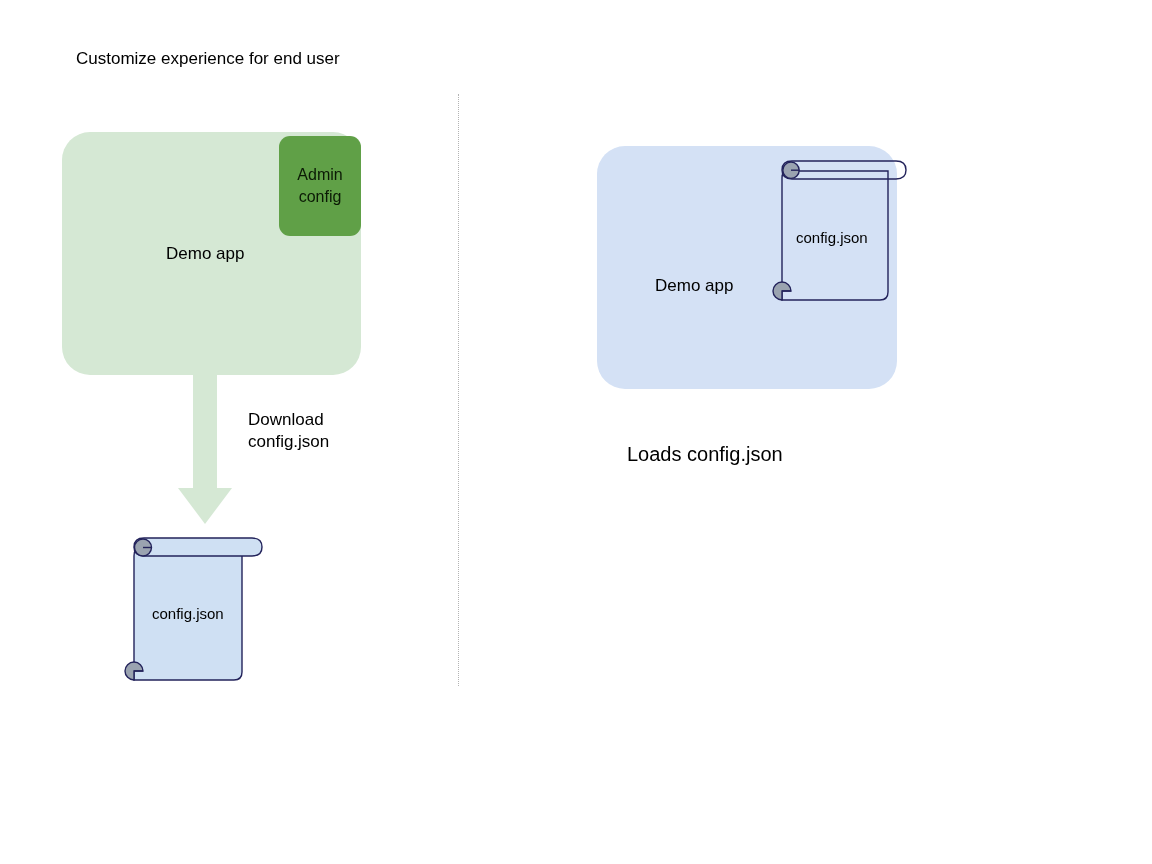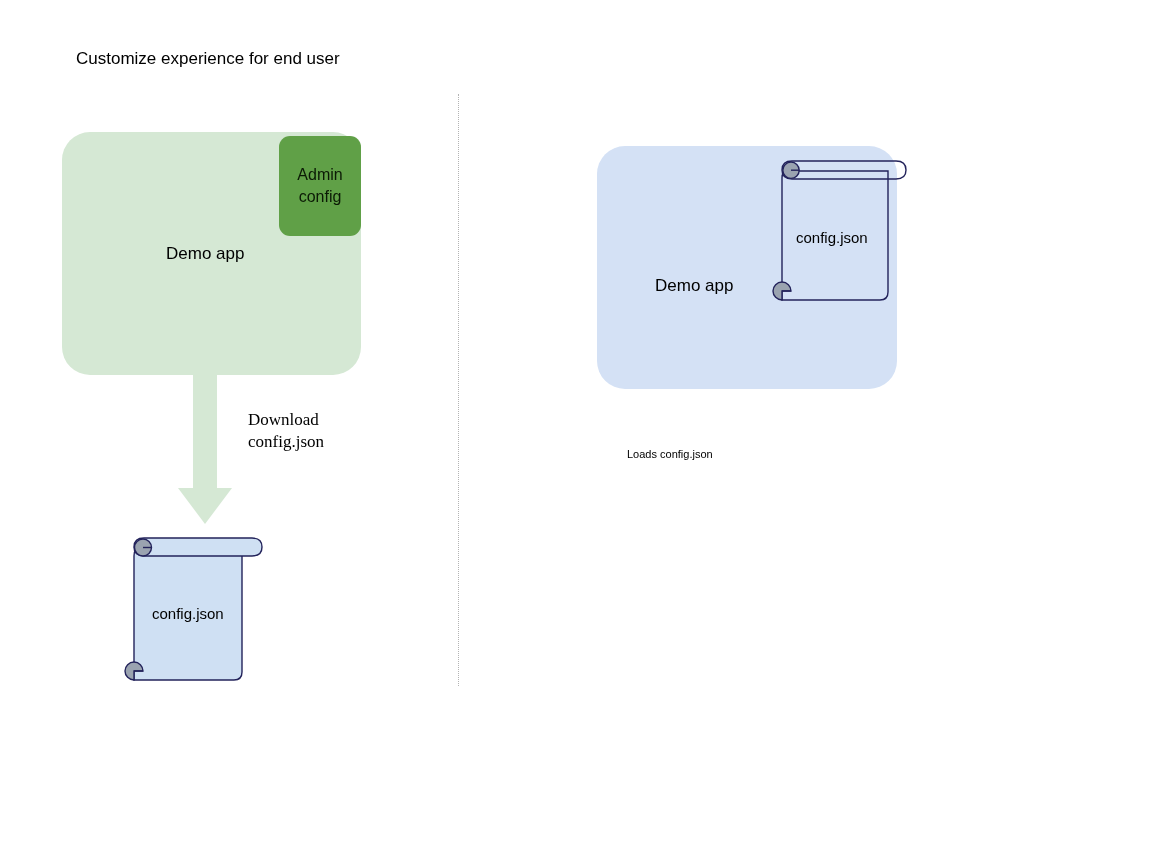--- a/index.html
+++ b/index.html
@@ -102,21 +102,21 @@
     height: 156px;
   }
 
   .arrow-label {
     position: absolute;
     font-size: 17px;
     line-height: 22px;
     white-space: nowrap;
     color: #000;
   }
-  #download-label { left: 248px; top: 409px; font-family: Liberation Serif, serif; }
+  #download-label { left: 248px; top: 409px; }
 
   
   .scroll-doc { position: absolute; }
   #scroll-left  { left: 118px; top: 528px; width: 148px; height: 162px; }
   #scroll-right { left: 768px; top: 152px; width: 144px; height: 155px; }
 
   .scroll-label {
     position: absolute;
     font-size: 15px;
     line-height: 18px;
@@ -124,21 +124,21 @@
     color: #000;
   }
   #scroll-left-label  { left: 152px; top: 605px; }
   #scroll-right-label { left: 796px; top: 229px; }
 
   
   #loads-caption {
     position: absolute;
     left: 627px;
     top: 444px;
-    font-size: 11px;
+    font-size: 20px;
     line-height: 20px;
     white-space: nowrap;
     color: #000;
   }
 </style>
 </head>
 <body>
 
 <div class="canvas">
 

